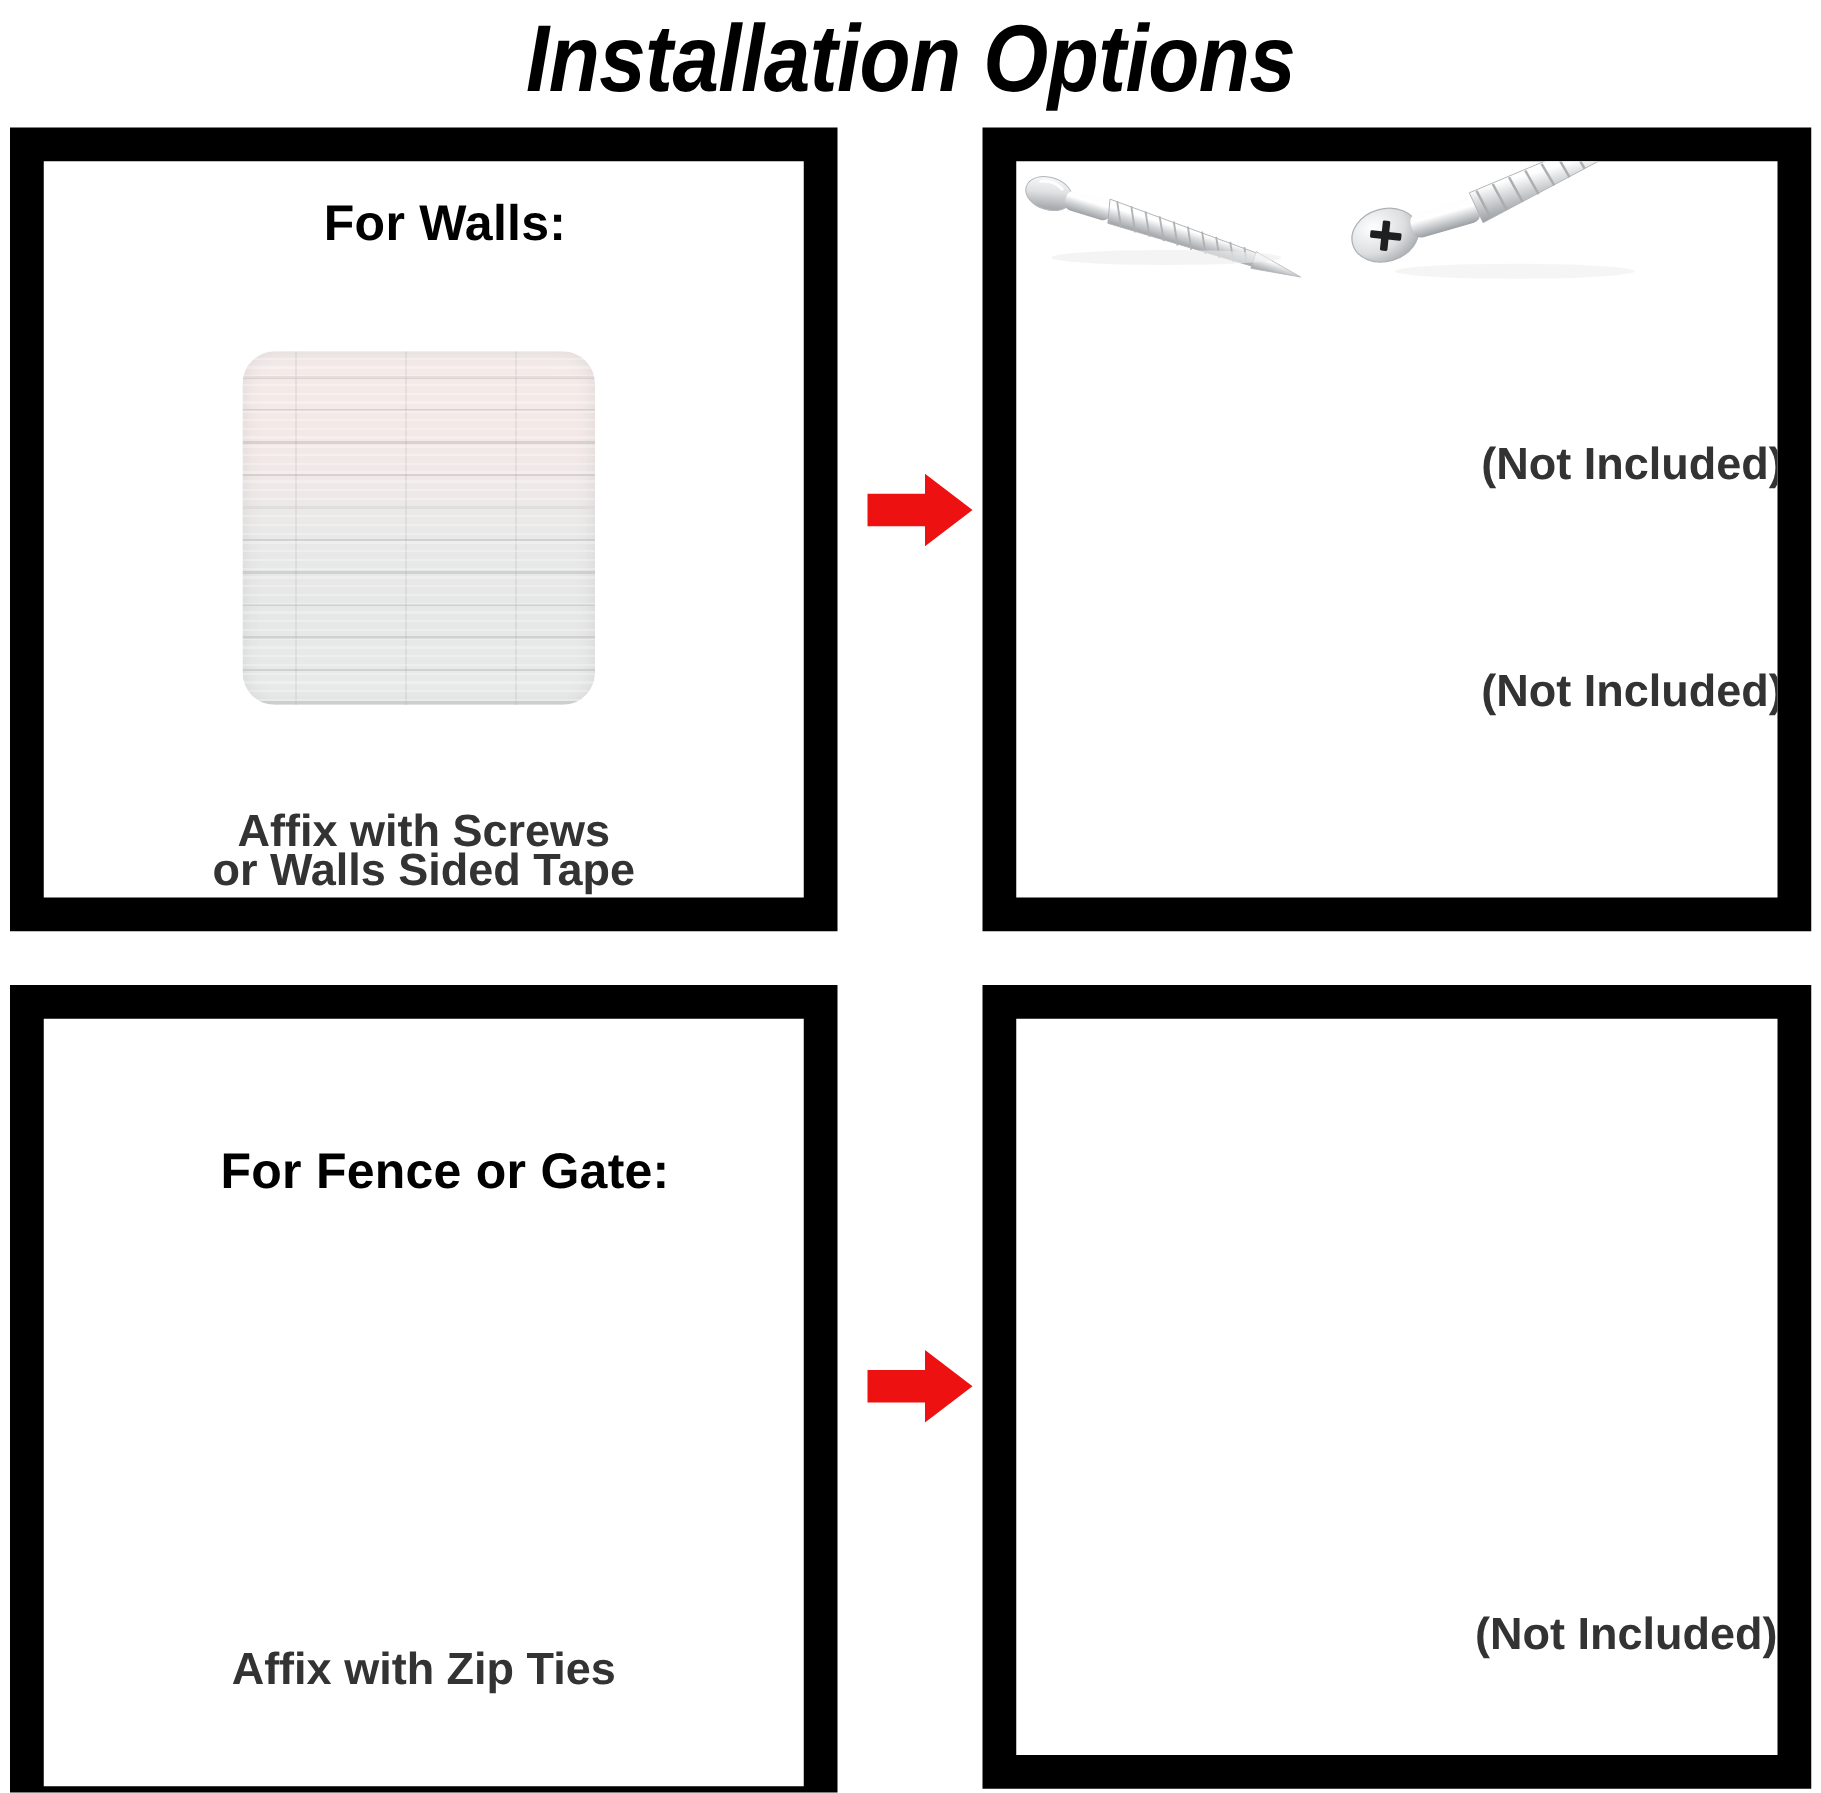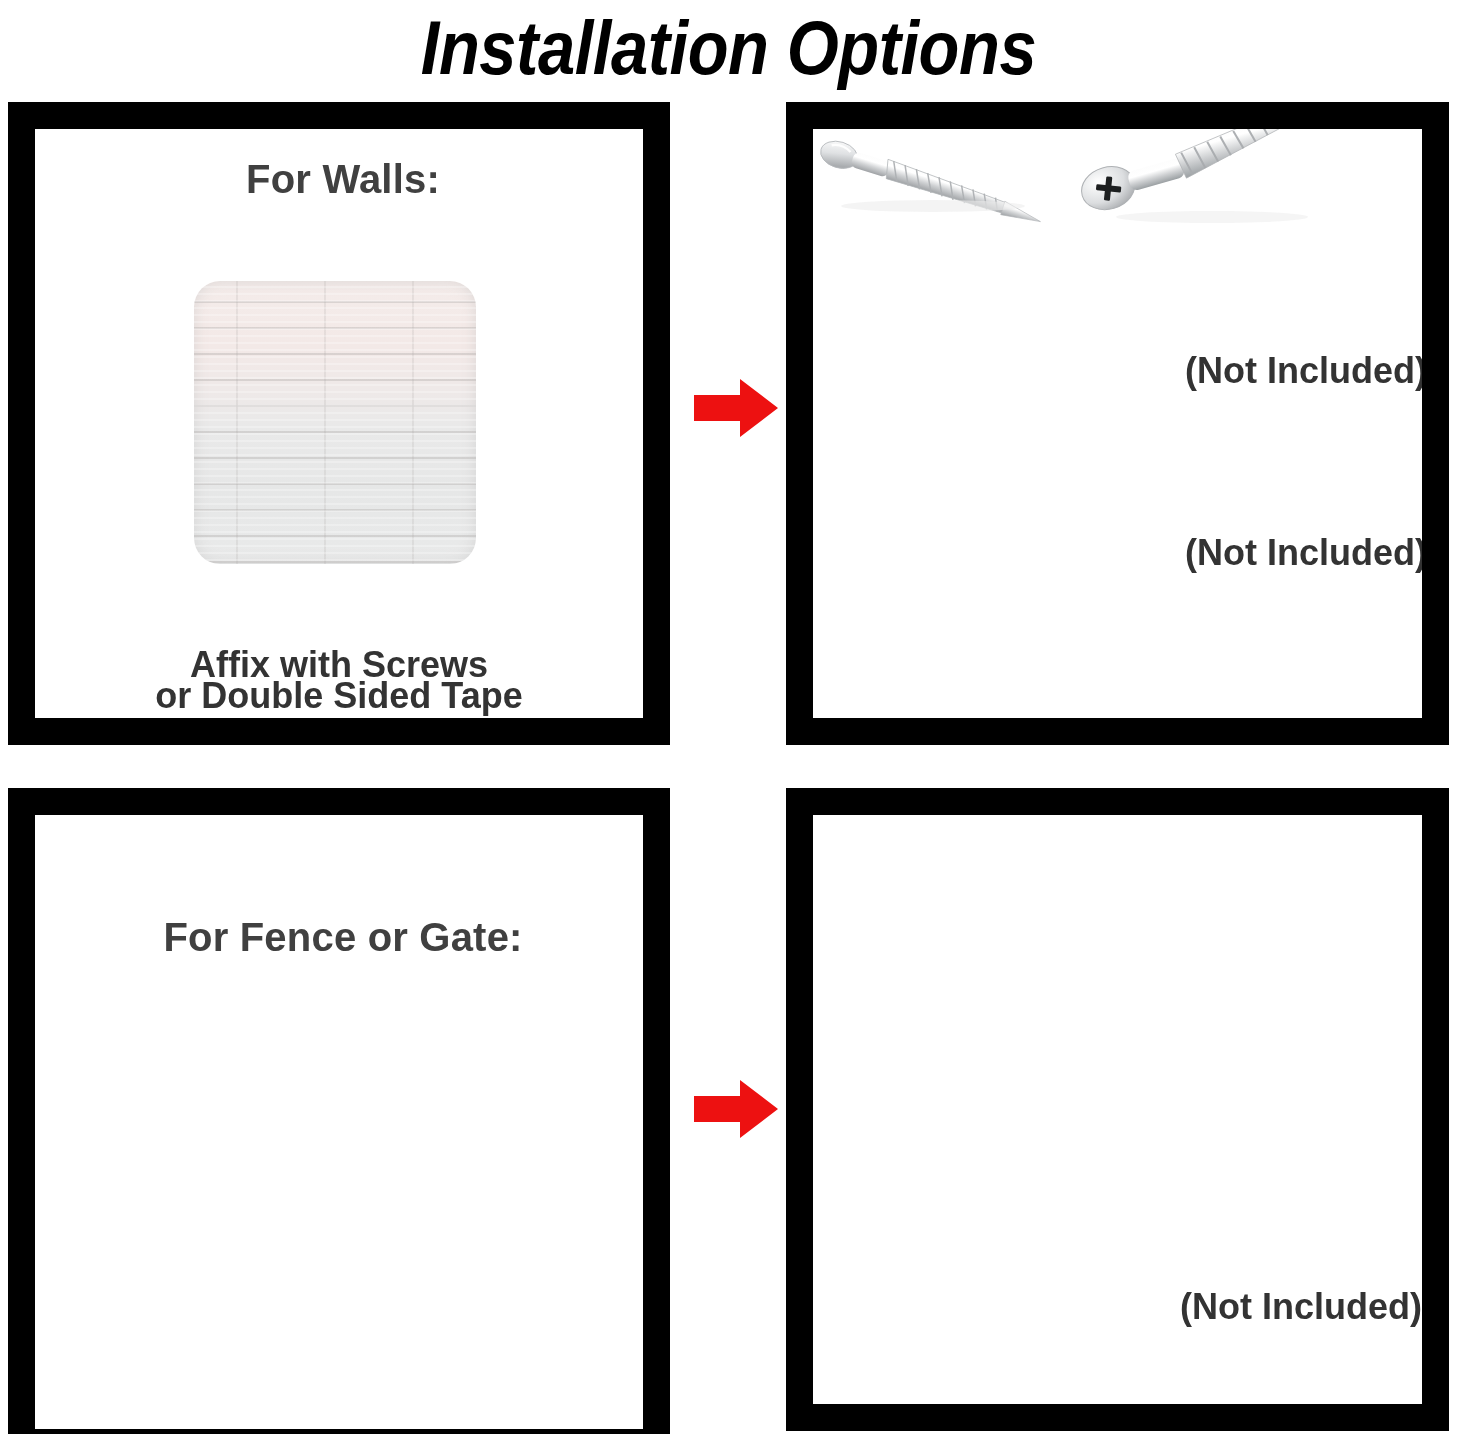--- a/index.html
+++ b/index.html
@@ -47,26 +47,26 @@
     background: #ffffff;
     overflow: hidden;
   }
   #panel-walls      { left: 8px;   top: 102px;  width: 662px; height: 643px; }
   #panel-wall-hw    { left: 786px; top: 102px;  width: 663px; height: 643px; }
   #panel-fence      { left: 8px;   top: 788px;  width: 662px; height: 668px; }
   #panel-fence-hw   { left: 786px; top: 788px;  width: 663px; height: 643px; }
 
   .panel-heading {
     position: absolute;
-    left: 4px;
+    left: 17px;
     width: 100%;
     text-align: center;
     font-size: 40px;
     font-weight: 700;
-    color: #404040;
+    color: #000000;
     letter-spacing: 0.2px;
   }
   .panel-caption {
     position: absolute;
     left: 0;
     width: 100%;
     text-align: center;
     font-size: 36px;
     font-weight: 700;
     color: #333333;
@@ -141,21 +141,21 @@
 <div id="infographic-title" class="nonsel">Installation Options</div>
 
 <div class="panel" id="panel-walls">
   <div class="panel-inner">
 
     <div class="panel-heading" style="top:28px;">For Walls:</div>
 
     <div id="wall-swatch" class="nonsel"></div>
 
     <div class="panel-caption" style="top:494px;margin-top:18px;">Affix with Screws</div>
-    <div class="panel-caption" style="top:543px;">or Double Sided Tape</div>
+    <div class="panel-caption" style="top:543px;">or Walls Sided Tape</div>
   </div>
 </div>
 
 <svg id="arrow-walls" class="red-arrow" viewBox="0 0 88 62">
   <polygon points="2,18 48,18 48,2 86,31 48,60 48,44 2,44" fill="#ed1111"></polygon>
 </svg>
 
 <div class="panel" id="panel-wall-hw">
   <div class="panel-inner">
 
@@ -251,20 +251,21 @@
 
     <div class="panel-caption" style="top:400px; text-align:left; padding-left:372px;">(Not Included)</div>
   </div>
 </div>
 
 <div class="panel" id="panel-fence">
   <div class="panel-inner">
 
     <div class="panel-heading" style="top:100px;">For Fence or Gate:</div>
 
+    <div class="panel-caption" style="top:496px;">Affix with Zip Ties</div>
   </div>
 </div>
 
 <svg id="arrow-fence" class="red-arrow" viewBox="0 0 88 62">
   <polygon points="2,18 48,18 48,2 86,31 48,60 48,44 2,44" fill="#ed1111"></polygon>
 </svg>
 
 <div class="panel" id="panel-fence-hw">
   <div class="panel-inner">
 

